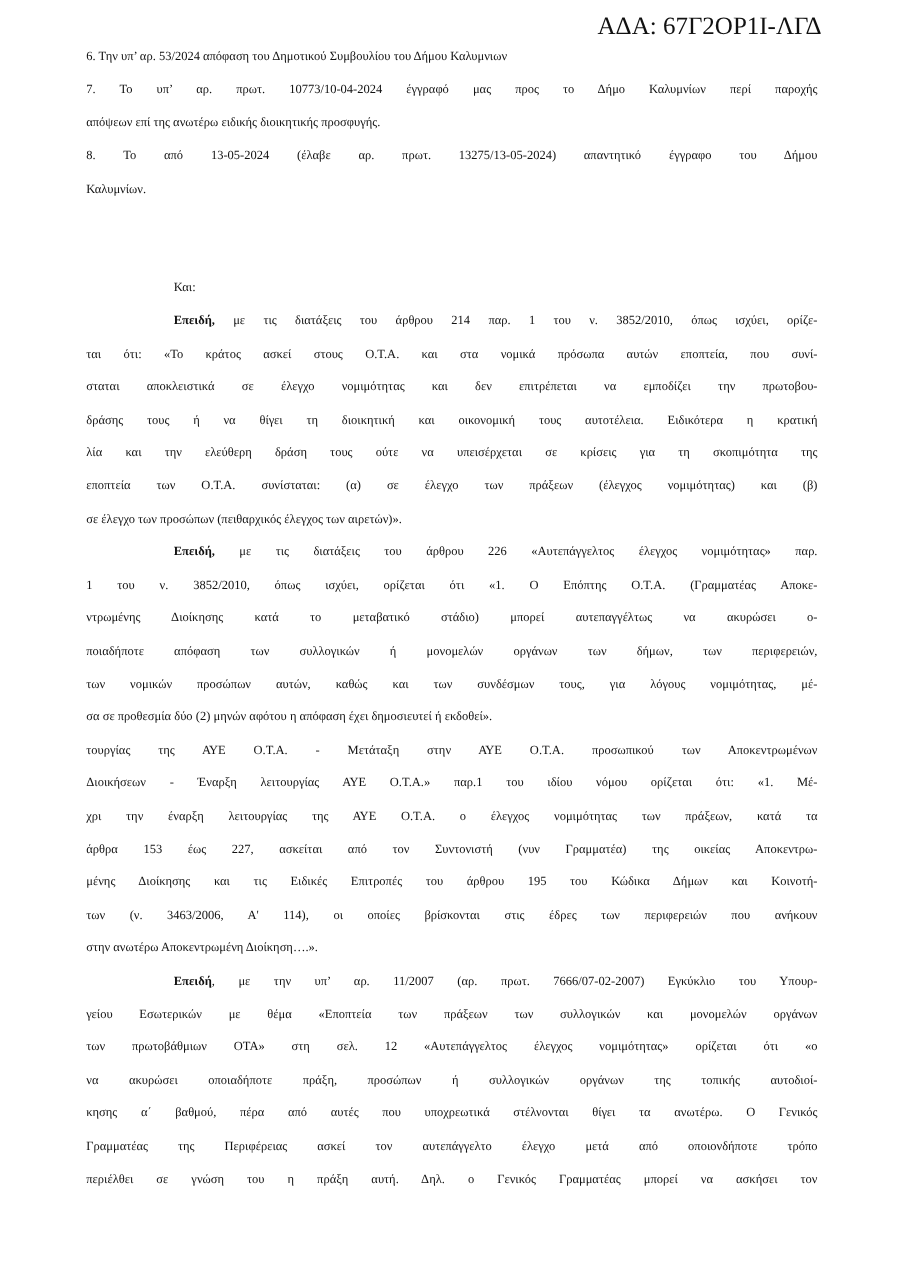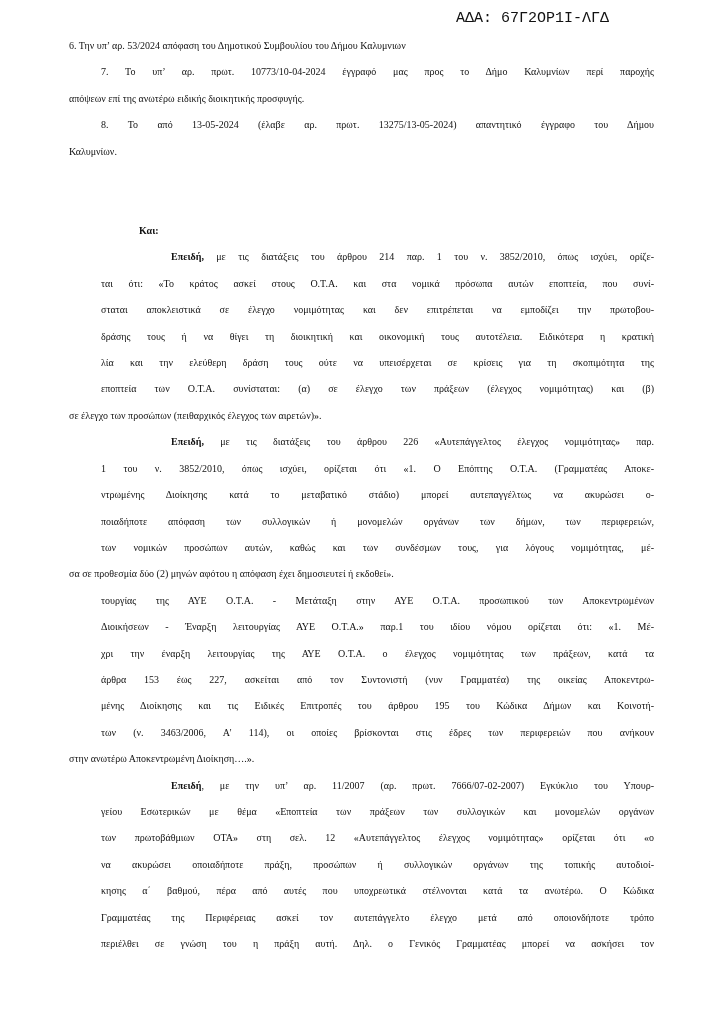--- a/index.html
+++ b/index.html
@@ -1,22 +1,22 @@
 <!DOCTYPE html>
 <html><head>
 <meta charset="utf-8">
 <style>
   html, body { margin: 0; padding: 0; background: #ffffff; }
   body { width: 725px; height: 1024px; position: relative; overflow: hidden; color: #111; }
-  .ada { position: absolute; left: 456px; top: 10px; font-family: Liberation Mono, monospace; font-size: 15px; color: #111; }
+  .ada { position: absolute; left: 478px; top: 10px; font-family: Liberation Serif, serif; font-size: 20px; color: #111; }
   .page { position: absolute; left: 69px; top: 33px; width: 585px; font-family: "Liberation Serif", serif; font-size: 10px; line-height: 26.4px; text-align: justify; }
   .line { display: block; white-space: nowrap; }
-  .j { text-align: justify; text-align-last: justify; white-space: normal; margin-left: 32px; }
+  .j { text-align: justify; text-align-last: justify; white-space: normal; }
   .indent { padding-left: 70px; }
-  .kai { font-weight: bold; padding-left: 70px; }
+  .kai { font-weight: normal; padding-left: 70px; }
   .gap { height: 53px; }
   b { font-weight: bold; }
 </style>
 </head>
 <body>
 
 <div class="ada">ΑΔΑ: 67Γ2ΟΡ1Ι-ΛΓΔ</div>
 
 <div class="page">
 
@@ -63,18 +63,18 @@
     <span class="line j">μένης Διοίκησης και τις Ειδικές Επιτροπές του άρθρου 195 του Κώδικα Δήμων και Κοινοτή-</span>
     <span class="line j">των (ν. 3463/2006, Α' 114), οι οποίες βρίσκονται στις έδρες των περιφερειών που ανήκουν</span>
     <span class="line">στην ανωτέρω Αποκεντρωμένη Διοίκηση….».</span>
   </div>
 
   <div>
     <span class="line j indent"><b>Επειδή</b><span>, με την υπ’ αρ. 11/2007 (αρ. πρωτ. 7666/07-02-2007) Εγκύκλιο του Υπουρ-</span></span>
     <span class="line j">γείου Εσωτερικών με θέμα «Εποπτεία των πράξεων των συλλογικών και μονομελών οργάνων</span>
     <span class="line j">των πρωτοβάθμιων ΟΤΑ» στη σελ. 12 «Αυτεπάγγελτος έλεγχος νομιμότητας» ορίζεται ότι «ο</span>
     <span class="line j">να ακυρώσει οποιαδήποτε πράξη, προσώπων ή συλλογικών οργάνων της τοπικής αυτοδιοί-</span>
-    <span class="line j">κησης α΄ βαθμού, πέρα από αυτές που υποχρεωτικά στέλνονται κατά τα ανωτέρω. Ο Κώδικα</span>
+    <span class="line j">κησης α΄ βαθμού, πέρα από αυτές που υποχρεωτικά στέλνονται θίγει τα ανωτέρω. Ο Γενικός</span>
     <span class="line j">Γραμματέας της Περιφέρειας ασκεί τον αυτεπάγγελτο έλεγχο μετά από οποιονδήποτε τρόπο</span>
     <span class="line j">περιέλθει σε γνώση του η πράξη αυτή. Δηλ. ο Γενικός Γραμματέας μπορεί να ασκήσει τον</span>
   </div>
 
 </div>
 
 </body></html>

